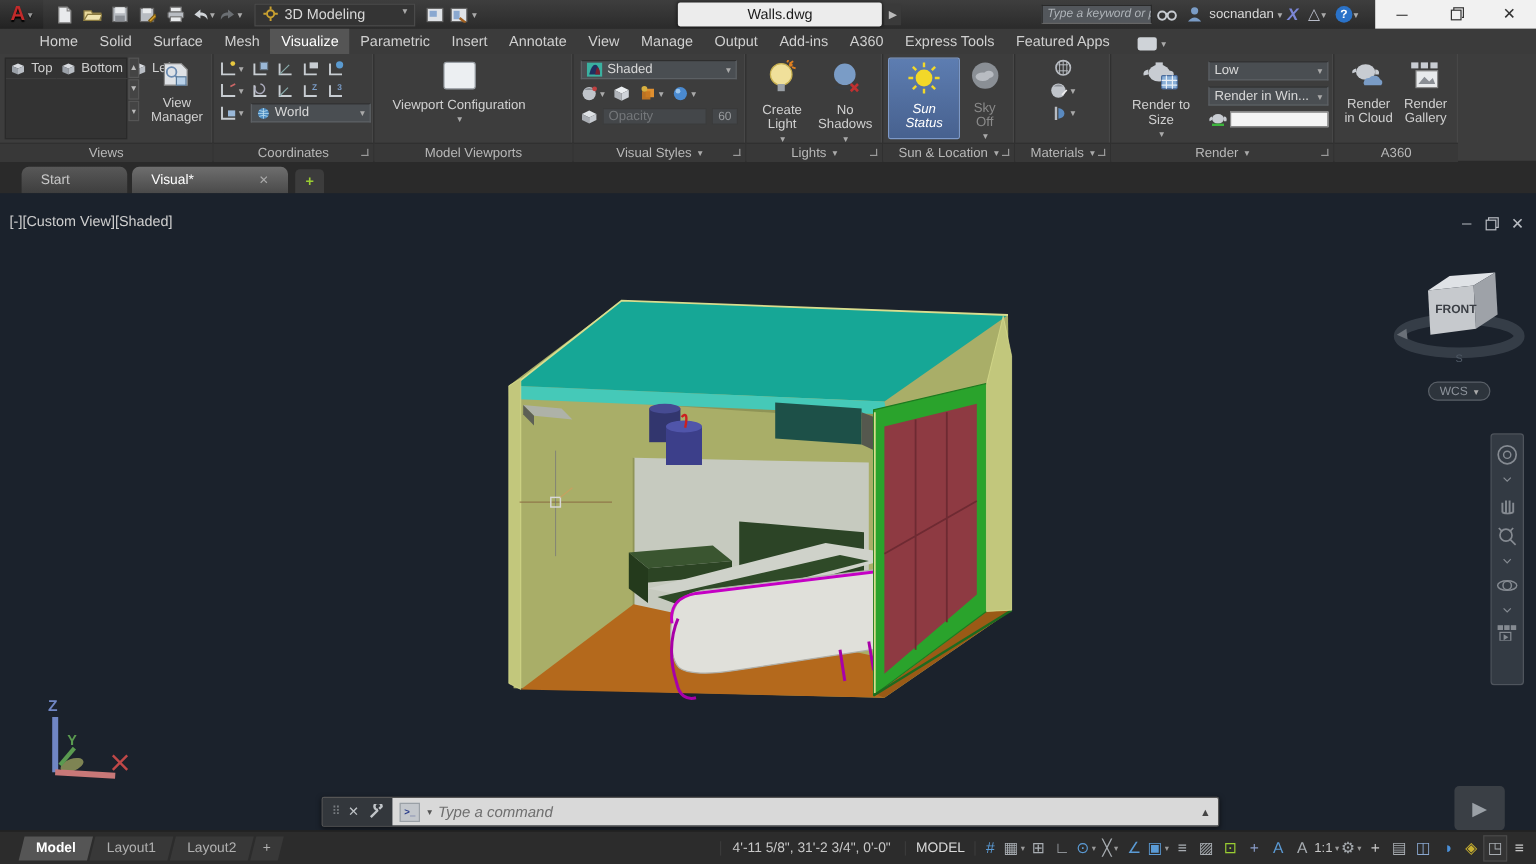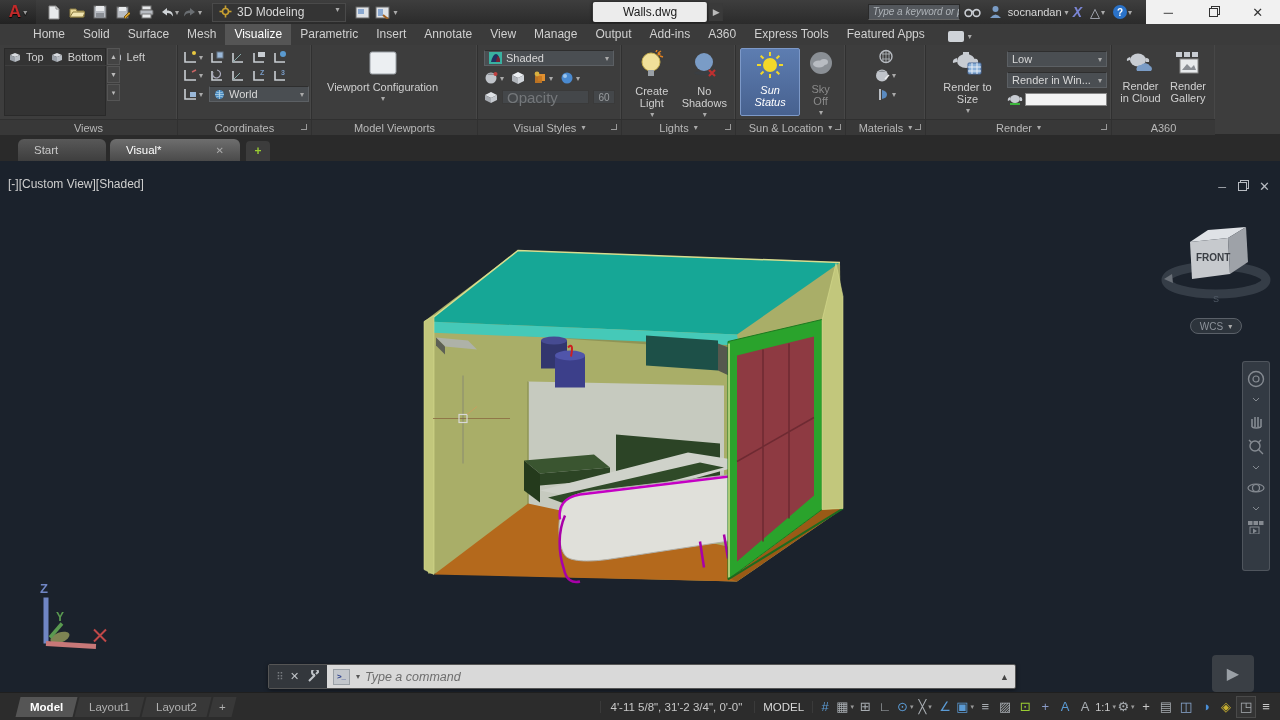--- a/index.html
+++ b/index.html
@@ -16,21 +16,21 @@
   .acad-logo .dd { color:#999; font-size:8px; margin-left:2px; }
   .qat { display:flex; align-items:center; gap:3px; margin-left:8px; }
   .qbtn { width:20px; height:20px; display:flex; align-items:center; justify-content:center; }
   .qbtn svg { display:block; }
   .dd { font-size:8px; color:#aaa; margin-left:1px; }
   .workspace { display:flex; gap:5px; margin-left:10px; padding:1px 6px;
     border:1px solid #4a4a4a; background:#343434; height:19px; color:#d8d8d8; }
   .doc-title-wrap { position:absolute; left:50%; top:2px; transform:translateX(-50%);
     display:flex; align-items:center; }
   .doc-title { background:#ececec; color:#1a1a1a; height:20px; line-height:20px;
-    padding:0 30px; border-radius:2px; font-size:12px; box-shadow:0 0 3px rgba(0,0,0,.6);margin-left:36px; }
+    padding:0 58px; border-radius:2px; font-size:12px; box-shadow:0 0 3px rgba(0,0,0,.6);margin-left:36px; }
   .title-arrow { width:14px; height:18px; margin-left:2px; color:#bbb; font-size:9px;
     display:flex; align-items:center; justify-content:center; background:#3a3a3a; }
   .tb-right { position:absolute; right:0; top:0; height:24px; display:flex; align-items:center; }
   .search-box { width:92px; height:16px; background:#53575c; border:1px solid #2a2a2a;
     border-bottom-color:#666; color:#aeb3b8; font-style:italic; font-size:10px;
     line-height:14px; padding:0 4px; overflow:hidden; white-space:nowrap; }
   .tb-ic { display:flex; align-items:center; margin:0 4px; color:#c8ccd2; }
   .username { color:#d8d8d8; font-size:11px; margin:0 2px; }
   .x-logo { font-weight:bold; font-style:italic; font-size:14px; color:#7b86d6; }
   .a360-ic { color:#b8bcc8; font-size:13px; }
@@ -315,20 +315,29 @@
                 <polygon points="7,6 12,4 12,9 7,11" fill="#b8bdc4"></polygon>
               </svg>
               <span>Left</span>
             </div>
           </div>
         <div class="vscroll">
             <span>▲</span>
             <span>▼</span>
             <span>▾</span>
           </div>
+        <div class="vbtn" style="margin-left:6px;">
+          <span class="ic"><svg width="26" height="24">
+                <path d="M3,3 h14 l5,5 v13 h-19 z" fill="#dfe2e6" stroke="#888"></path>
+                <circle cx="9" cy="10" r="4" fill="none" stroke="#6a8ab0" stroke-width="1.5"></circle>
+                <path d="M12,13 l4,4" stroke="#6a8ab0" stroke-width="1.5"></path>
+                <rect x="13" y="14" width="8" height="7" fill="#b8d0e8" stroke="#5a7a9a"></rect>
+              </svg></span>
+          <span>View Manager</span>
+        </div>
       </div>
       <div class="panel-label">
           <span>Views</span>
         </div>
     </div>
 
     <div class="panel" style="width:134px;">
       <div class="panel-body">
         <div class="coord-grid">
           <div class="coord-row">
@@ -481,21 +490,21 @@
             </span>
         </div>
         <div style="display:flex; align-items:center; gap:4px;">
           <span class="ico">
               <svg width="14" height="13">
                 <polygon points="7,1 13,4 7,7 1,4" fill="#dfe2e6"></polygon>
                 <polygon points="1,4 7,7 7,12 1,9" fill="#a8acb2"></polygon>
                 <polygon points="7,7 13,4 13,9 7,12" fill="#c4c8ce"></polygon>
               </svg>
             </span>
-          <div style="flex:1; height:14px; background:#44474a; border:1px solid #3a3a3a; color:#74777a; font-size:15px; padding:0 4px; line-height:13px;"><span>Opacity</span></div>
+          <div style="flex:1; height:14px; background:#44474a; border:1px solid #3a3a3a; color:#74777a; font-size:11px; padding:0 4px; line-height:13px;"><span>Opacity</span></div>
           <div style="width:22px; height:14px; background:#44474a; border:1px solid #3a3a3a; color:#9a9da0; font-size:10px; text-align:center; line-height:13px;">60</div>
         </div>
       </div>
       <div class="panel-label">
           <span>Visual Styles</span>
           <span class="dd">▾</span>
           <span class="launcher"></span>
         </div>
     </div>
 

